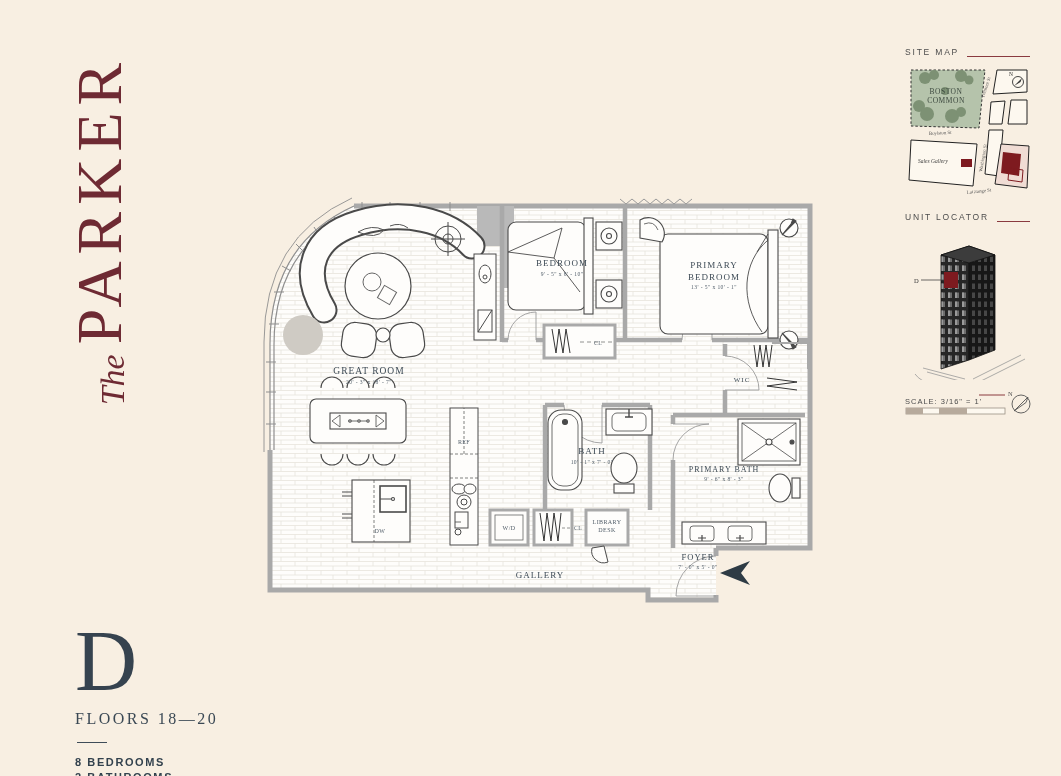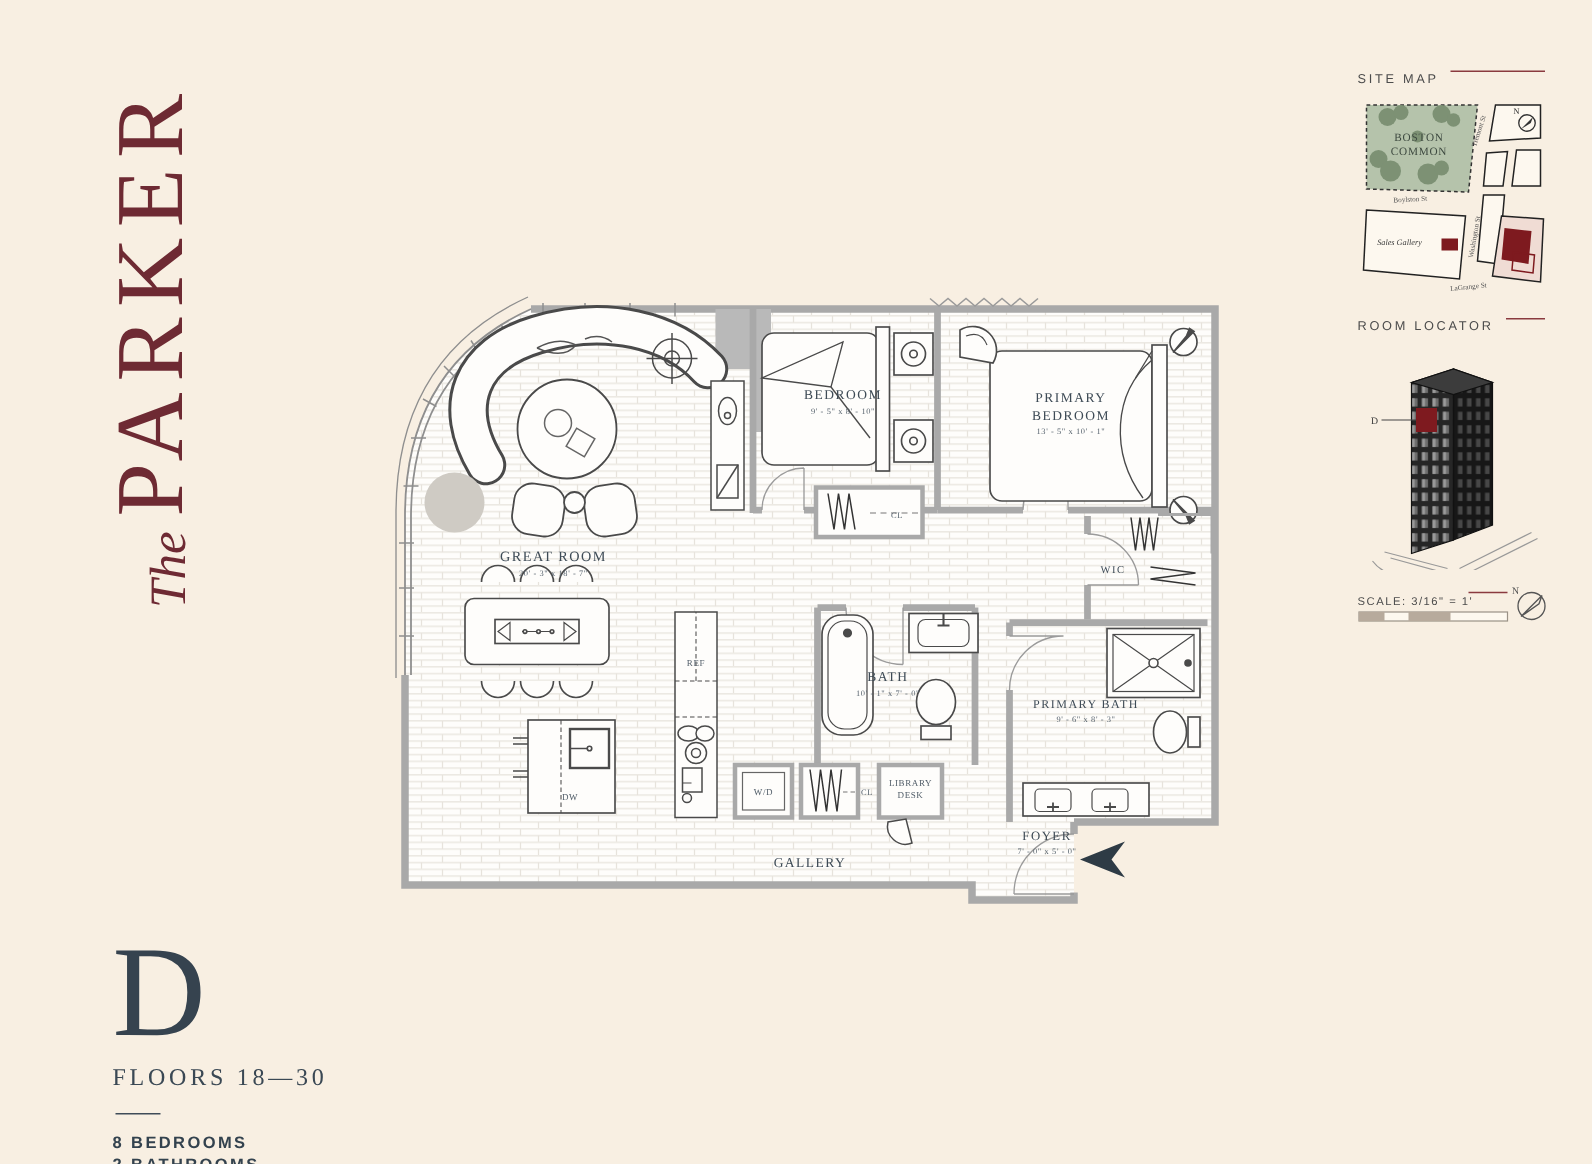--- a/index.html
+++ b/index.html
@@ -18,21 +18,21 @@
   
   .unit-block{position:absolute;left:75px;top:618px;color:#3a4854;}
   .unit-letter{font-size:86px;line-height:1;color:#36434f;}
   .unit-floors{font-size:16px;letter-spacing:2.5px;margin-top:6px;color:#3a4854;}
   .unit-divider{width:30px;height:0;border-top:1.6px solid #3f4c58;margin:14px 0 12px 2px;}
   .unit-specs{font-family:"Liberation Sans",sans-serif;font-size:11px;font-weight:bold;
               letter-spacing:1.6px;color:#33424e;line-height:1.35;}
 
   
   .side-section-title{font-family:"Liberation Sans",sans-serif;font-size:8.5px;
-      letter-spacing:1.8px;color:#4c4c4c;display:flex;align-items:flex-start;gap:8px;}
+      letter-spacing:1.8px;color:#4c4c4c;display:flex;align-items:flex-end;gap:8px;}
   .side-section-title .rule{flex:1;height:0;border-top:1px solid #8a3a3f;}
   .sitemap-title{position:absolute;left:905px;top:47px;width:125px;}
   .unitloc-title{position:absolute;left:905px;top:212px;width:125px;}
   .scale-row{position:absolute;left:905px;top:390px;width:100px;}
   .scale-row .txt{font-family:"Liberation Sans",sans-serif;font-size:7.5px;
       letter-spacing:1px;color:#4c4c4c;white-space:nowrap;}
 
   svg text{font-family:"Liberation Serif",serif;}
   .plan-label{fill:#3e4b56;letter-spacing:1px;}
   .plan-dims{fill:#55616c;letter-spacing:0.4px;}
@@ -307,21 +307,21 @@
   <text x="62" y="130" font-size="4.8" fill="#555" transform="rotate(-6 62 130)">LaGrange St</text>
 
   <g>
     <circle cx="113" cy="18" r="5.5" fill="none" stroke="#333" stroke-width="0.9"></circle>
     <path d="M 109,22 L 117,14 l -1.5,4 z" fill="#333"></path>
     <text x="104" y="12" font-size="5.5" fill="#333">N</text>
   </g>
 </svg>
 
 <div class="unitloc-title side-section-title">
-  <span>ROOM LOCATOR</span>
+  <span>UNIT LOCATOR</span>
   <span class="rule"></span>
 </div>
 
 <svg class="abs" style="left:905px;top:228px;" width="128" height="152" viewBox="0 0 128 152">
   <defs>
     <pattern id="winF" width="7" height="9" patternUnits="userSpaceOnUse">
       <rect width="7" height="9" fill="#262626"></rect>
       <rect x="1" y="1.5" width="4" height="5.5" fill="#6e6e6e"></rect>
       <rect x="1" y="1.5" width="2" height="5.5" fill="#9a9a9a"></rect>
     </pattern>
@@ -357,20 +357,20 @@
   </g>
   <g>
     <rect x="1" y="22" width="99" height="6" fill="#fdf8ef" stroke="#9a9186" stroke-width="0.8"></rect>
     <rect x="1" y="22" width="17" height="6" fill="#b7aa9c"></rect>
     <rect x="34" y="22" width="28" height="6" fill="#b7aa9c"></rect>
   </g>
 </svg>
 
 <div class="unit-block">
   <div class="unit-letter">D</div>
-  <div class="unit-floors">FLOORS 18—30</div>
+  <div class="unit-floors">FLOORS 18—20</div>
   <div class="unit-divider"></div>
   <div class="unit-specs">
     <div>8 BEDROOMS</div>
     <div>2 BATHROOMS</div>
   </div>
 
 </div>
 
 </body></html>

